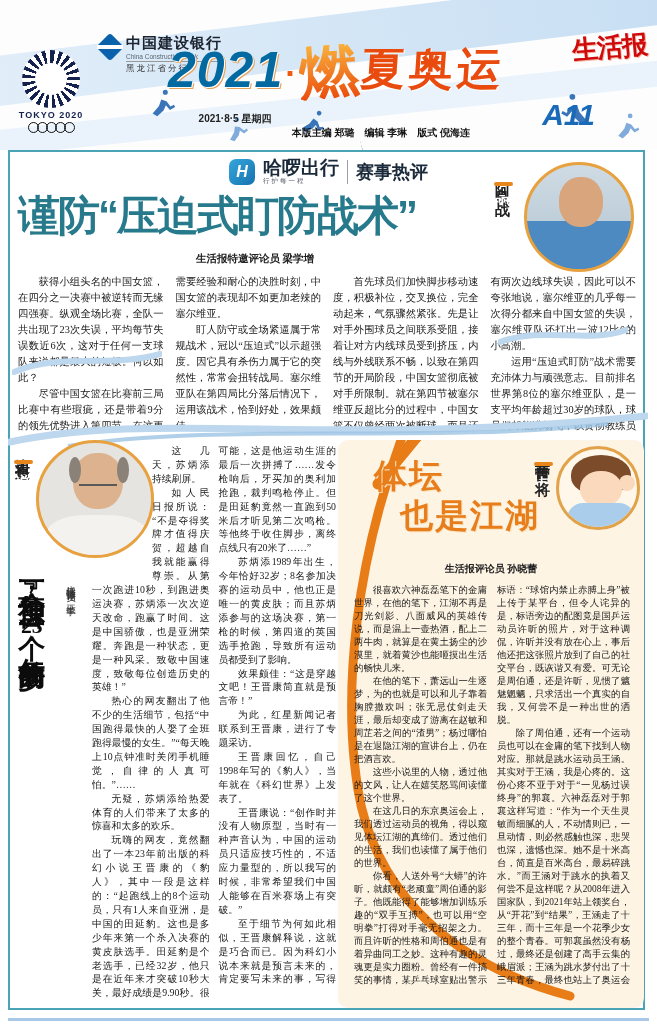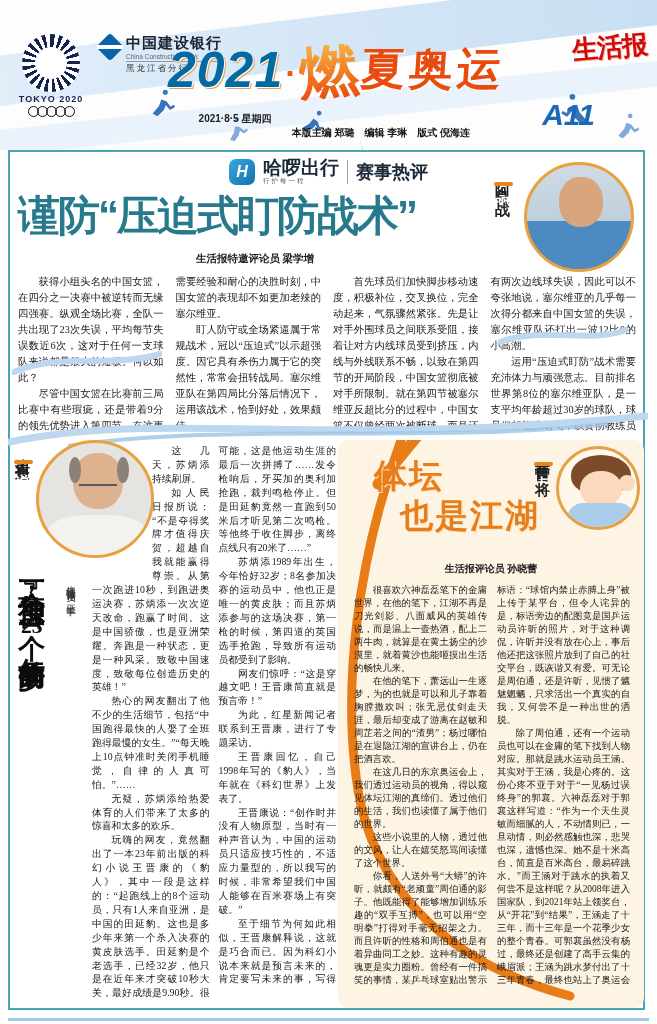--- a/index.html
+++ b/index.html
@@ -7,21 +7,21 @@
         font-family:"Liberation Sans",sans-serif;color:#111;}
   
   .hdr{position:absolute;left:0;top:0;width:657px;height:150px;overflow:hidden;background:#fdfdfe;}
   .band1{position:absolute;left:-60px;top:14px;width:800px;height:50px;background:linear-gradient(90deg,#e3effa,#c5ddf2);
          transform:rotate(-7deg);border-radius:40px;}
   .band2{position:absolute;left:-40px;top:92px;width:800px;height:26px;background:#eaf3fb;transform:rotate(-6deg);border-radius:30px;}
   .arc1{position:absolute;right:-80px;top:18px;width:380px;height:170px;border-radius:50%;
         border-bottom:9px solid #2e6db4;transform:rotate(-10deg);opacity:.85;}
   .arc2{position:absolute;right:-40px;top:40px;width:300px;height:150px;border-radius:50%;
         border-bottom:18px solid #cfe2f4;transform:rotate(-12deg);}
-  .tokyo{position:absolute;left:12px;top:34px;width:78px;text-align:center;}
+  .tokyo{position:absolute;left:12px;top:50px;width:78px;text-align:center;}
   .emblem{width:58px;height:58px;margin:0 auto;border-radius:50%;
           background:repeating-conic-gradient(#16224e 0 8deg,#ffffff 8deg 17deg);position:relative;}
   .emblem::after{content:"";position:absolute;inset:13px;background:#fff;border-radius:50%;}
   .tokyo-cap{font-size:9px;font-weight:900;color:#16224e;letter-spacing:1px;margin-top:2px;}
   .rings{display:flex;justify-content:center;margin-top:2px;}
   .rings i{width:9px;height:9px;border-radius:50%;border:1.6px solid;margin:0 -1px;display:block;}
   .r1{border-color:#0085c7}.r2{border-color:#f4c300}.r3{border-color:#000}.r4{border-color:#009f3d}.r5{border-color:#df0024}
   .ccb{position:absolute;left:100px;top:34px;display:flex;gap:6px;align-items:flex-start;}
   .ccb-mark{width:20px;height:20px;background:#0a62ad;transform:rotate(45deg);margin-top:3px;position:relative;border-radius:3px;}
   .ccb-mark::after{content:"";position:absolute;left:8px;top:-3px;width:4px;height:26px;background:#fff;transform:rotate(45deg);}
@@ -237,21 +237,21 @@
   <div class="feature-byline">生活报特邀评论员 王敏学</div>
 
   <div class="body-text feature-body">
     <div class="float-shim"></div>
   <p>这几天，苏炳添持续刷屏。</p>
       <p>如人民日报所说：“不是夺得奖牌才值得庆贺，超越自我就能赢得尊崇。从第一次跑进10秒，到跑进奥运决赛，苏炳添一次次逆天改命，跑赢了时间。这是中国骄傲，也是亚洲荣耀。奔跑是一种状态，更是一种风采。致敬中国速度，致敬每位创造历史的英雄！”</p>
       <p>热心的网友翻出了他不少的生活细节，包括“中国跑得最快的人娶了全班跑得最慢的女生。”“每天晚上10点钟准时关闭手机睡觉，自律的人真可怕。”……</p>
       <p>无疑，苏炳添给热爱体育的人们带来了太多的惊喜和太多的欢乐。</p>
       <p>玩嗨的网友，竟然翻出了一本23年前出版的科幻小说王晋康的《豹人》，其中一段是这样的：“起跑线上的8个运动员，只有1人来自亚洲，是中国的田延豹。这也是多少年来第一个杀入决赛的黄皮肤选手。田延豹是个老选手，已经32岁，他只是在近年来才突破10秒大关，最好成绩是9.90秒。很可能，这是他运动生涯的最后一次拼搏了……发令枪响后，牙买加的奥利加抢跑，裁判鸣枪停止。但是田延豹竟然一直跑到50米后才听见第二次鸣枪。等他终于收住脚步，离终点线只有20米了……”</p>
       <p>苏炳添1989年出生，今年恰好32岁；8名参加决赛的运动员中，他也正是唯一的黄皮肤；而且苏炳添参与的这场决赛，第一枪的时候，第四道的英国选手抢跑，导致所有运动员都受到了影响。</p>
-      <p>网友们惊呼：“这是穿越文吧！王晋康简直就是预言帝！”</p>
+      <p>效果颇佳：“这是穿越文吧！王晋康简直就是预言帝！”</p>
       <p>为此，红星新闻记者联系到王晋康，进行了专题采访。</p>
       <p>王晋康回忆，自己1998年写的《豹人》，当年就在《科幻世界》上发表了。</p>
       <p>王晋康说：“创作时并没有人物原型，当时有一种声音认为，中国的运动员只适应技巧性的，不适应力量型的，所以我写的时候，非常希望我们中国人能够在百米赛场上有突破。”</p>
       <p>至于细节为何如此相似，王晋康解释说，这就是巧合而已。因为科幻小说本来就是预言未来的，肯定要写未来的事，写得多了，难免有时候与现实“撞上”。</p>
     </div>
 
   <div class="panel">
     <svg class="panel-curve" width="306" height="568" viewBox="0 0 306 568">
       <path d="M40 44 L 96 -24" stroke="#e87c17" stroke-width="11" fill="none" stroke-linecap="round"></path>
       <path d="M66 -8 C 18 120, 4 250, 20 350 C 34 436, 96 520, 232 556" stroke="#e87c17" stroke-width="9" fill="none" stroke-linecap="round"></path>
@@ -270,20 +270,20 @@
       <div class="hair"></div>
       <div class="face"></div>
       <div class="body"></div>
       <div class="hand"></div>
     </div>
 
     <div class="trib-byline">生活报评论员 孙晓蕾</div>
     <div class="body-text trib-body">
         <p>很喜欢六神磊磊笔下的金庸世界，在他的笔下，江湖不再是刀光剑影、八面威风的英雄传说，而是温上一壶热酒，配上二两牛肉，就算是在黄土扬尘的沙漠里，就着黄沙也能咂摸出生活的畅快儿来。</p>
         <p>在他的笔下，萧远山一生逐梦，为的也就是可以和儿子靠着胸膛撒欢叫；张无忌仗剑走天涯，最后却变成了游离在赵敏和周芷若之间的“渣男”；杨过哪怕是在退隐江湖的宣讲台上，仍在把酒言欢。</p>
+        <p>这些小说里的人物，透过他的文风，让人在嬉笑怒骂间读懂了这个世界。</p>
         <p>在这几日的东京奥运会上，我们透过运动员的视角，得以窥见体坛江湖的真缔们。透过他们的生活，我们也读懂了属于他们的世界。</p>
-        <p>这些小说里的人物，透过他的文风，让人在嬉笑怒骂间读懂了这个世界。</p>
         <p>你看，人送外号“大蟒”的许昕，就颇有“老顽童”周伯通的影子。他既能得了能够增加训练乐趣的“双手互搏”，也可以用“空明拳”打得对手毫无招架之力。而且许昕的性格和周伯通也是有着异曲同工之妙。这种有趣的灵魂更是实力圈粉。曾经有一件搞笑的事情，某乒乓球室贴出警示标语：“球馆内禁止赤膊上身”被上传于某平台，但令人诧异的是，标语旁边的配图竟是国乒运动员许昕的照片，对于这种调侃，许昕并没有放在心上，事后他还把这张照片放到了自己的社交平台，既诙谐又有爱。可无论是周伯通，还是许昕，见惯了魑魅魍魉，只求活出一个真实的自我，又何尝不是一种出世的洒脱。</p>
         <p>除了周伯通，还有一个运动员也可以在金庸的笔下找到人物对应。那就是跳水运动员王涵。其实对于王涵，我是心疼的。这份心疼不亚于对于“一见杨过误终身”的郭襄。六神磊磊对于郭襄这样写道：“作为一个天生灵敏而细腻的人，不动情则已，一旦动情，则必然感触也深，悲哭也深，遗憾也深。她不是十米高台，简直是百米高台，最易碎跳水。”而王涵对于跳水的执着又何尝不是这样呢？从2008年进入国家队，到2021年站上领奖台，从“开花”到“结果”，王涵走了十三年，而十三年是一个花季少女的整个青春。可郭襄虽然没有杨过，最终还是创建了高手云集的峨眉派；王涵为跳水梦付出了十三年青春，最终也站上了奥运会的领奖台。人生的深度，不能由片刻的得失来衡量，与其顾影自怜，不如活出属于自己的精彩。</p>
       </div>
   </div>
 
 </div>
 
 </body></html>

